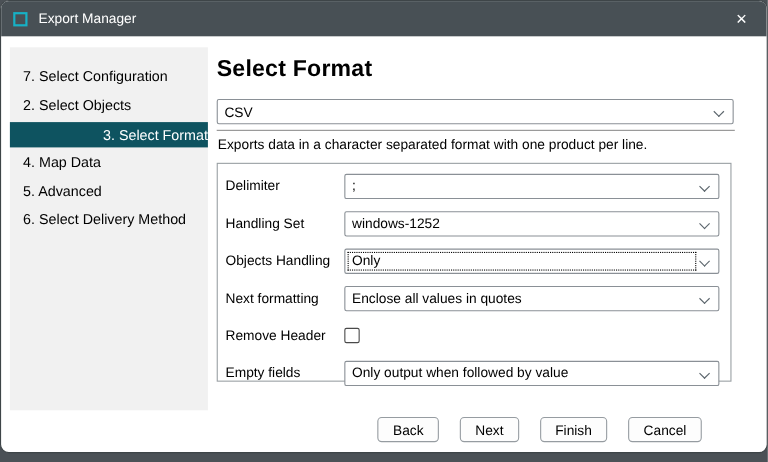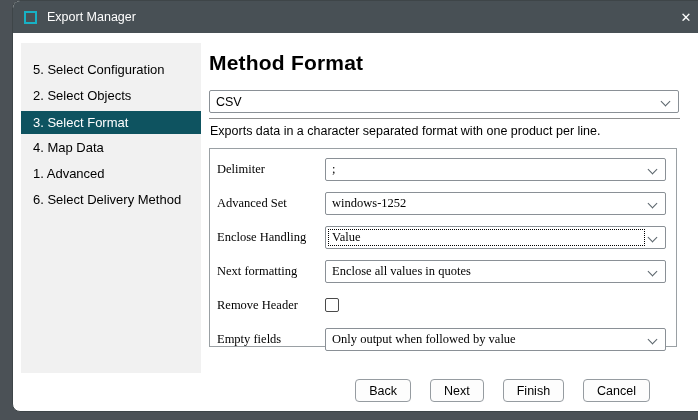--- a/index.html
+++ b/index.html
@@ -3,21 +3,21 @@
 <meta charset="utf-8">
 <style>
   * { margin:0; padding:0; box-sizing:border-box; }
   html,body { width:698px; height:420px; }
   body {
     font-family:"Liberation Sans", sans-serif;
     background:#4b5156;
     position:relative;
     overflow:hidden;
   }
-  .stage { position:absolute; inset:0;margin-left:12px; }
+  .stage { position:absolute; inset:0; }
 
   .window {
     position:absolute; left:0; top:0; width:698px; height:412px;
     background:#ffffff;
     border:1px solid #3e4548;
     border-radius:8px;
     overflow:hidden;
   }
 
   
@@ -49,20 +49,21 @@
   .step {
     height:26px; line-height:26px;
     padding-left:12px;
     font-size:13px; color:#000000;
     white-space:nowrap;
   }
   .step.active {
     background:#0e5360; color:#ffffff;
     height:23px; line-height:23px;
     margin:1.5px 0;
+    text-align:right;
   }
 
   
   .main { position:absolute; left:196px; top:42px; width:470px; }
   .page-title { font-size:21px; font-weight:700; color:#000; margin-top:8px; letter-spacing:0.2px; }
 
   .combo {
     position:relative;
     height:23px; background:#fff;
     border:1px solid #8a9096; border-radius:2px;
@@ -86,21 +87,21 @@
 
   .format-combo { position:absolute; top:47px; left:0; width:470px; }
   .separator { position:absolute; top:75px; left:0; width:471px; height:1px; background:#8f8f8f; }
   .desc { position:absolute; top:81px; left:1px; font-size:12.5px; color:#000; white-space:nowrap;text-align:center; }
 
   .groupbox {
     position:absolute; top:105px; left:0; width:468px; height:199px;
     border:1px solid #9aa0a4;
     padding:3px 10px 0 7px;
   }
-  .frow { height:34px; display:flex; align-items:center;font-family:Liberation Serif, serif; }
+  .frow { height:34px; display:flex; align-items:center; }
   .frow .flabel { width:108px; font-size:12.5px; color:#000; flex:none; white-space:nowrap; }
   .frow .combo { flex:1; }
   .checkbox {
     width:14px; height:14px;
     border:1px solid #4a4a4a; border-radius:2px;
     background:#fff;
   }
 
   
   .footer {
@@ -125,61 +126,61 @@
 
     <div class="titlebar">
       <span class="app-icon"></span>
       <span class="title">Export Manager</span>
       <div class="close-btn">
         <span>✕</span>
       </div>
     </div>
 
     <div class="sidebar">
-      <div class="step">5. Select Configuration</div>
+      <div class="step">7. Select Configuration</div>
       <div class="step">2. Select Objects</div>
       <div class="step active">3. Select Format</div>
       <div class="step">4. Map Data</div>
-      <div class="step">1. Advanced</div>
+      <div class="step">5. Advanced</div>
       <div class="step">6. Select Delivery Method</div>
     </div>
 
     <div class="main">
-      <div class="page-title">Method Format</div>
+      <div class="page-title">Select Format</div>
 
       <div class="combo format-combo">
         <span>CSV</span>
         <span class="chev"></span>
       </div>
 
       <div class="separator"></div>
       <div class="desc">Exports data in a character separated format with one product per line.</div>
 
       <div class="groupbox">
 
         <div class="frow">
           <span class="flabel">Delimiter</span>
           <div class="combo">
             <span>;</span>
             <span class="chev"></span>
           </div>
         </div>
 
         <div class="frow">
-          <span class="flabel">Advanced Set</span>
+          <span class="flabel">Handling Set</span>
           <div class="combo">
             <span>windows-1252</span>
             <span class="chev"></span>
           </div>
         </div>
 
         <div class="frow">
-          <span class="flabel">Enclose Handling</span>
+          <span class="flabel">Objects Handling</span>
           <div class="combo focused">
-            <span>Value</span>
+            <span>Only</span>
             <span class="chev"></span>
           </div>
         </div>
 
         <div class="frow">
           <span class="flabel">Next formatting</span>
           <div class="combo">
             <span>Enclose all values in quotes</span>
             <span class="chev"></span>
           </div>

